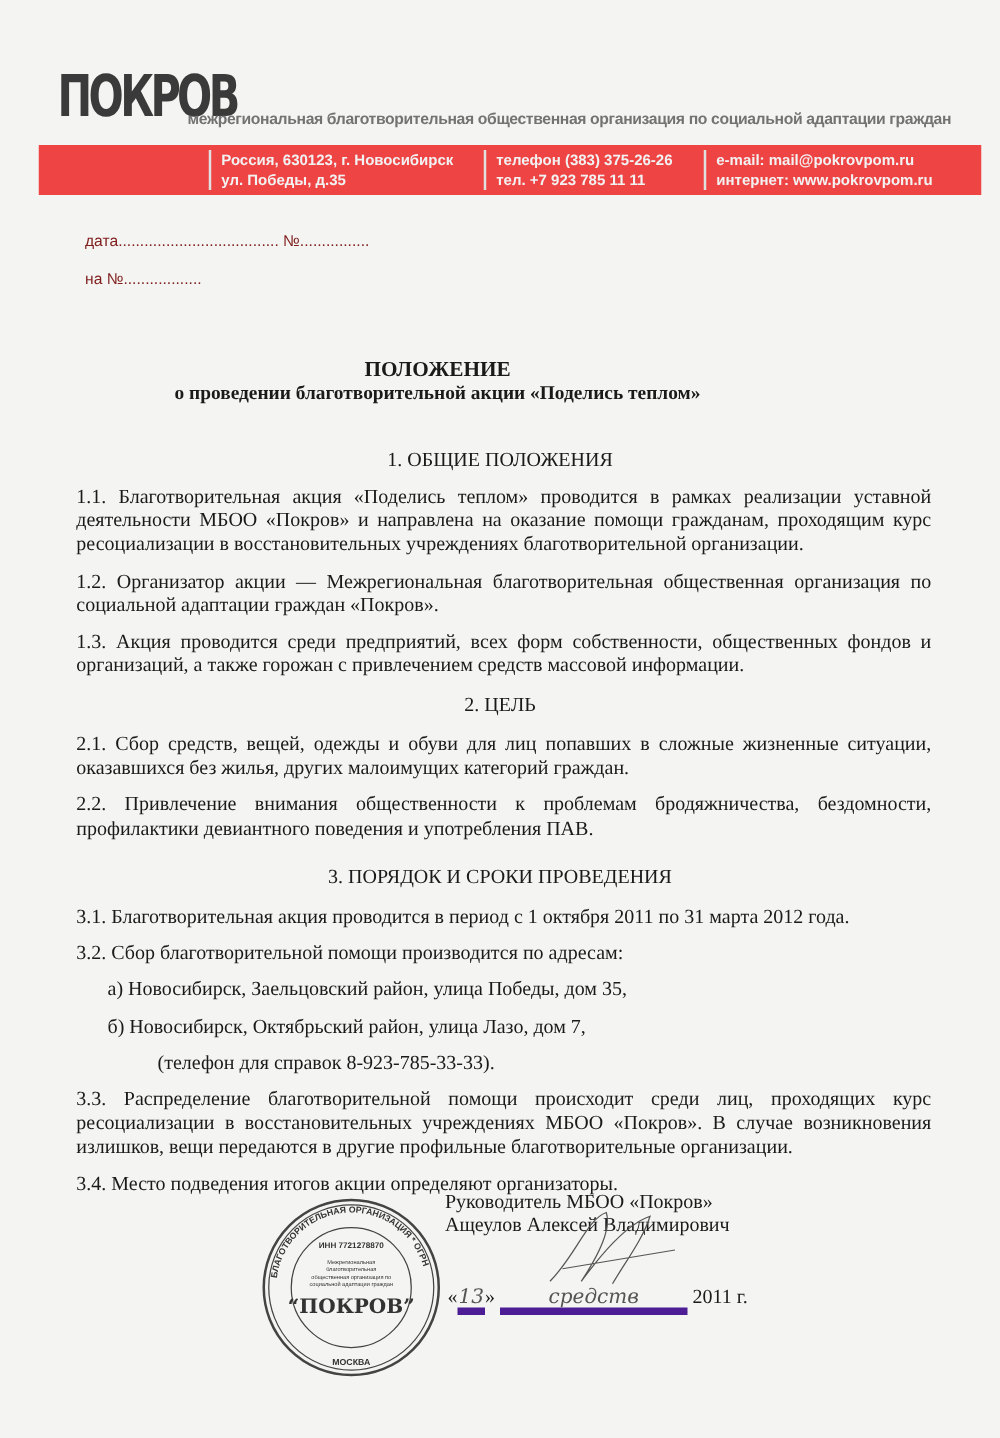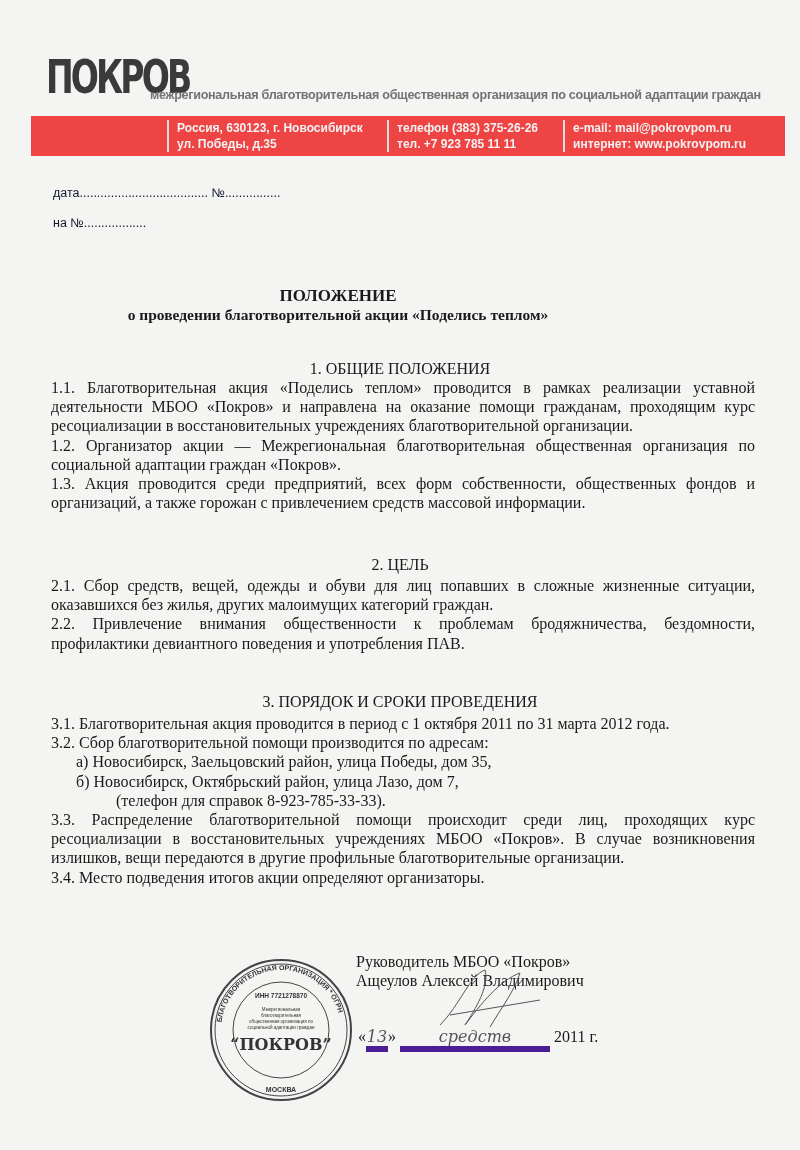--- a/index.html
+++ b/index.html
@@ -26,37 +26,37 @@
       position: absolute; left: 31px; top: 116px; width: 754px; height: 40px;
       background: #ef4444; color: #f2f2f2;
       font-family: "Liberation Sans", sans-serif; font-weight: bold;
       font-size: 12px;
     }
     .band .col {
       position: absolute; top: 4px; padding-left: 8px;
       border-left: 2px solid #e0e0e0; line-height: 16px;
     }
     .meta {
-      position: absolute; left: 53px;
-      font-family: "Liberation Sans", sans-serif; font-size: 12.5px; color: #0f172a;
+      position: absolute; left: 68px;
+      font-family: "Liberation Sans", sans-serif; font-size: 12.5px; color: #7f1d1d;
     }
     .title {
-      position: absolute; left: 0; width: 676px; text-align: center;
+      position: absolute; left: 12px; width: 676px; text-align: center;
       font-weight: bold;
     }
     .section-head {
       position: absolute; left: 0; width: 800px; text-align: center;
       font-size: 16px;
       margin-top: 16px;
     }
     .para {
       position: absolute; left: 51px; width: 704px;
       font-size: 16px; line-height: 19.2px; text-align: justify;
     }
-    .para p { margin: 0; }
+    .para p { margin: 10px; }
     .indent1 { padding-left: 25px; }
     .indent2 { padding-left: 65px; }
     .sig {
       position: absolute; left: 356px; font-size: 16px; line-height: 19px;
     }
     .date-line {
       position: absolute; left: 358px; top: 1027px; font-size: 16px;
     }
     .hand { font-family: "DejaVu Serif", serif; font-style: italic; color: #555; }
     .underline { display: inline-block; border-bottom: 6px solid #4c1d95; text-align: center; }

